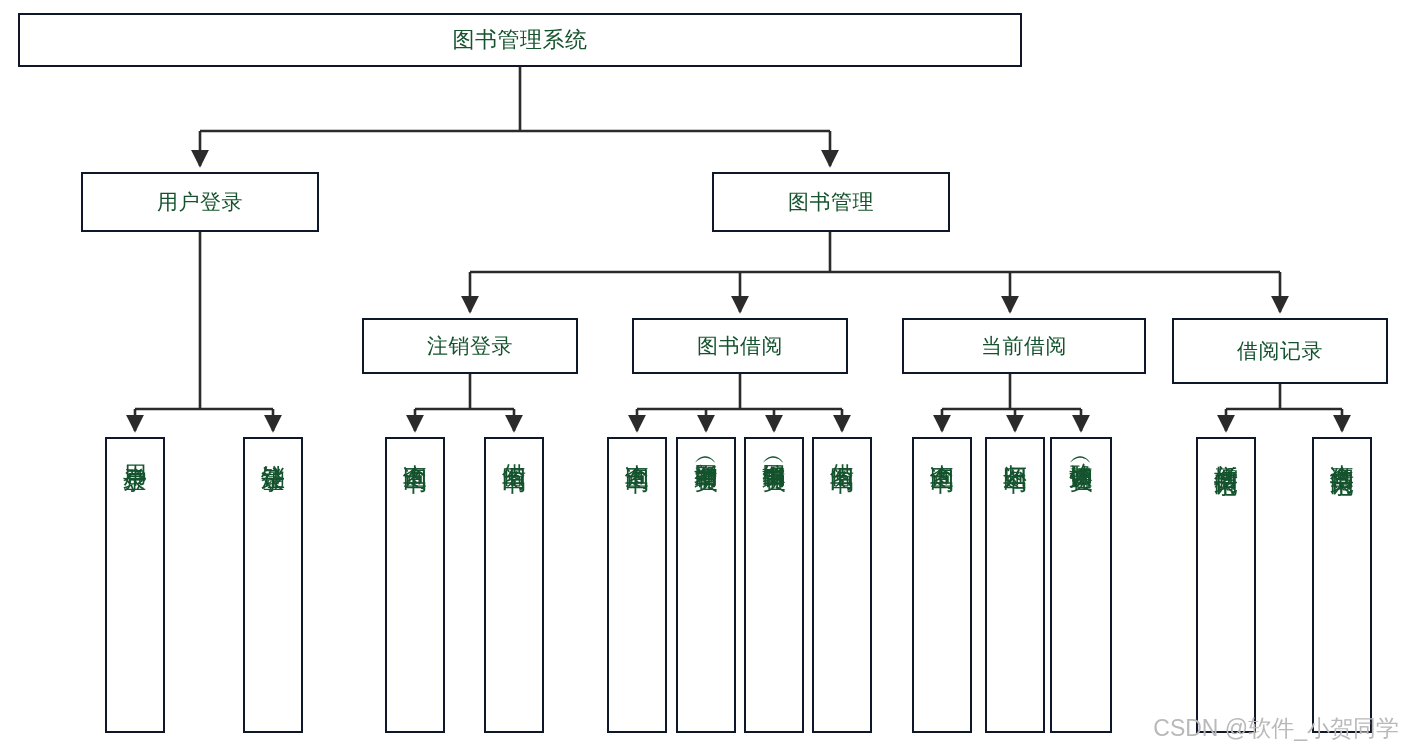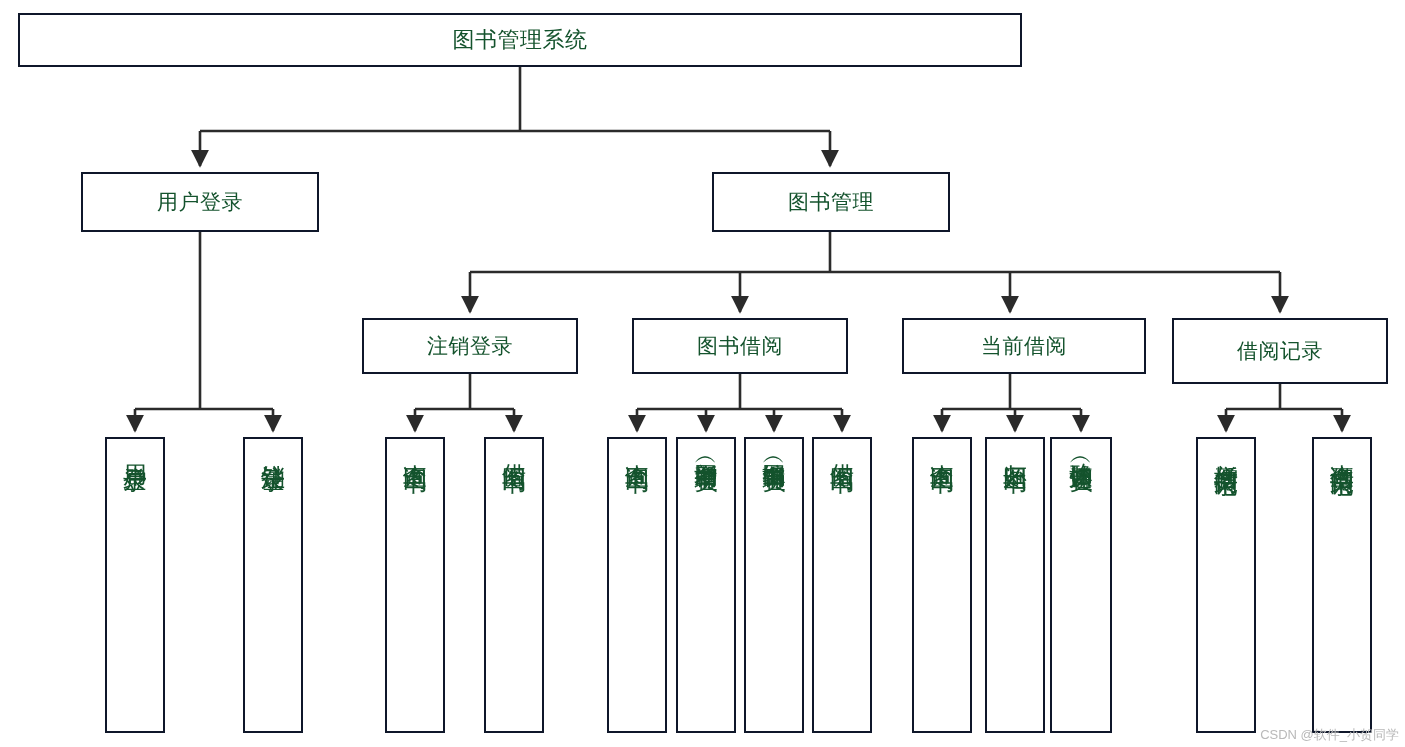--- a/index.html
+++ b/index.html
@@ -65,21 +65,21 @@
     white-space: nowrap;
   }
   .node.vert.long .label {
     font-size: 23px;
     letter-spacing: 1px;
   }
   .watermark {
     position: absolute;
     right: 6px;
     bottom: 3px;
-    font-size: 13px;
+    font-size: 23px;
     color: #b9b9b9;
     white-space: nowrap;
     user-select: none;
   }
 </style>
 </head>
 <body>
 
 <div id="diagram-root">
 

